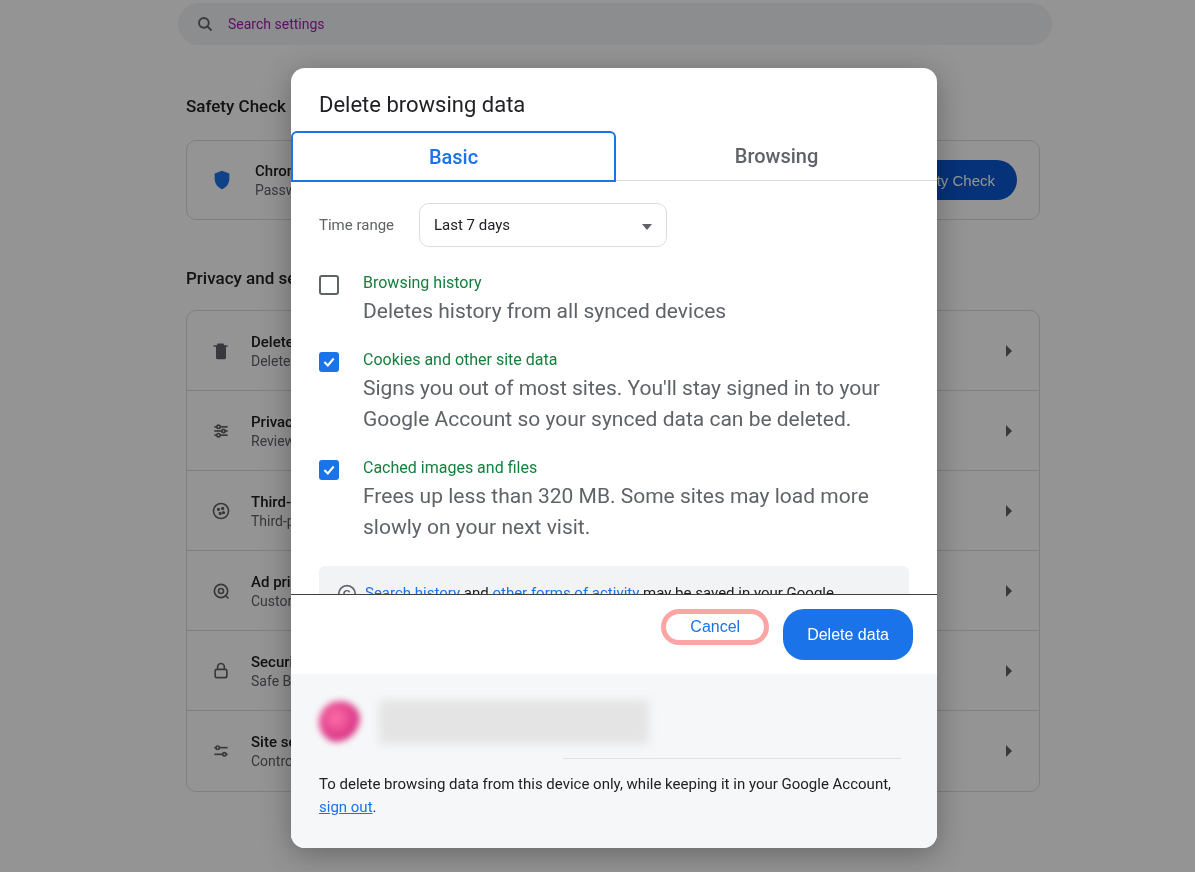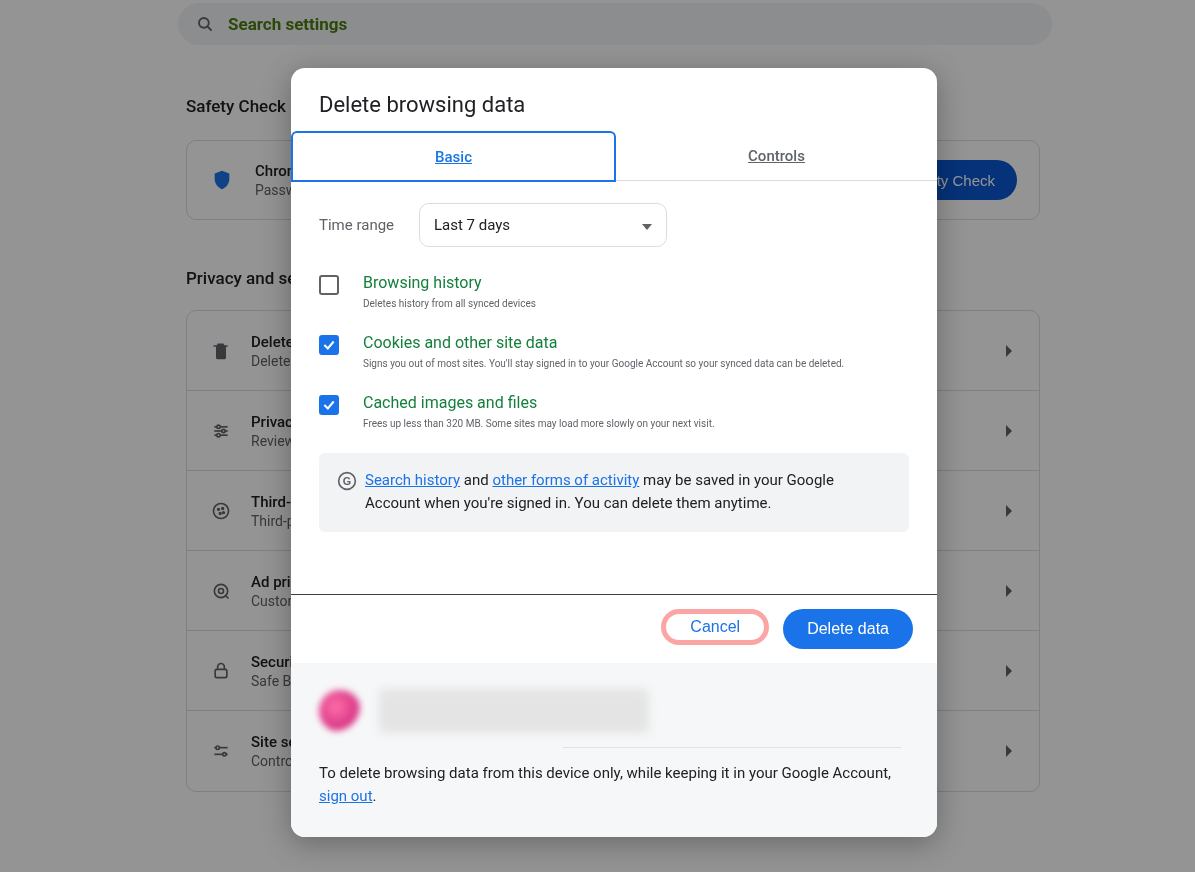--- a/index.html
+++ b/index.html
@@ -25,21 +25,21 @@
     width: 874px;
     height: 42px;
     background: #f1f3f4;
     border-radius: 22px;
     display: flex;
     align-items: center;
     padding: 0 18px;
     color: #5f6368;
   }
   .searchbar .icon { margin-right: 14px; display:flex; }
-  .searchbar .ph { font-size: 17px; color:#4d7c0f;font-weight:bold; }
+  .searchbar .ph { font-size: 14px; color:#a21caf; }
   .section-title {
     position: absolute;
     left: 186px;
     font-size: 17px;
     font-weight: 500;
     color: #202124;
   }
   .safety-title { top: 96px; }
   .privacy-title { top: 268px; }
 
@@ -116,26 +116,25 @@
     font-size: 22px;
     padding: 24px 28px 14px 28px;
     color:#202124;
   }
   .tabs { display:flex; height: 50px; }
   .tab {
     flex:1;
     display:flex;
     align-items:center;
     justify-content:center;
-    font-size:15px;
+    font-size:20px;
     font-weight:500;
     color:#5f6368;
     border-bottom: 1px solid #dadce0;
     cursor:pointer;
-    text-decoration:underline;
   }
   .tab.active {
     color:#1a73e8;
     border: 2px solid #1a73e8;
     border-radius: 6px 6px 0 0;
     margin-bottom:-1px;
   }
   .tab-body {
     position: relative;
     height: 414px;
@@ -172,21 +171,21 @@
     margin-top: 2px;
     display:flex; align-items:center; justify-content:center;
     cursor:pointer;
     flex-shrink:0;
   }
   .chk.checked { background:#1a73e8; border-color:#1a73e8; }
   .chk.checked svg { display:block; }
   .chk svg { display:none; }
   .opt .otxt { margin-left: 24px; }
   .opt .ottl { font-size:16px; color:#15803d; }
-  .opt .osub { font-size:10px; color:#5f6368; margin-top:4px; line-height:1.5; max-width: 520px;}
+  .opt .osub { font-size:21px; color:#5f6368; margin-top:4px; line-height:1.5; max-width: 520px;}
 
   .info-box {
     background:#f1f3f4;
     border-radius: 6px;
     padding: 16px 18px;
     display:flex;
     align-items:flex-start;
     font-size:15px;
     color:#202124;
     line-height:1.55;
@@ -205,21 +204,21 @@
     padding: 0 24px;
     border: 5px solid #fca5a5;
     background:#fff;
     color:#1a73e8;
     border-radius: 21px;
     font-size:16px;
     font-weight:500;
     cursor:pointer;
   }
   .btn-fill {
-    height: 40px;
+    height: 51px;
     padding: 0 24px;
     border: none;
     background:#1a73e8;
     color:#fff;
     border-radius: 21px;
     font-size:16px;
     font-weight:500;
     cursor:pointer;
   }
 
@@ -394,21 +393,21 @@
     </div>
   </div>
 
   <div class="overlay"></div>
 
   <div class="dialog">
     <div class="dlg-title">Delete browsing data</div>
 
     <div class="tabs">
       <div class="tab active">Basic</div>
-      <div class="tab">Controls</div>
+      <div class="tab">Browsing</div>
     </div>
 
     <div class="tab-body">
 
       <div class="time-row">
         <div class="time-label">Time range</div>
         <div class="select">
           <span>Last 7 days</span>
           <span>
             <svg width="10" height="6" viewBox="0 0 10 6" fill="#5f6368">

